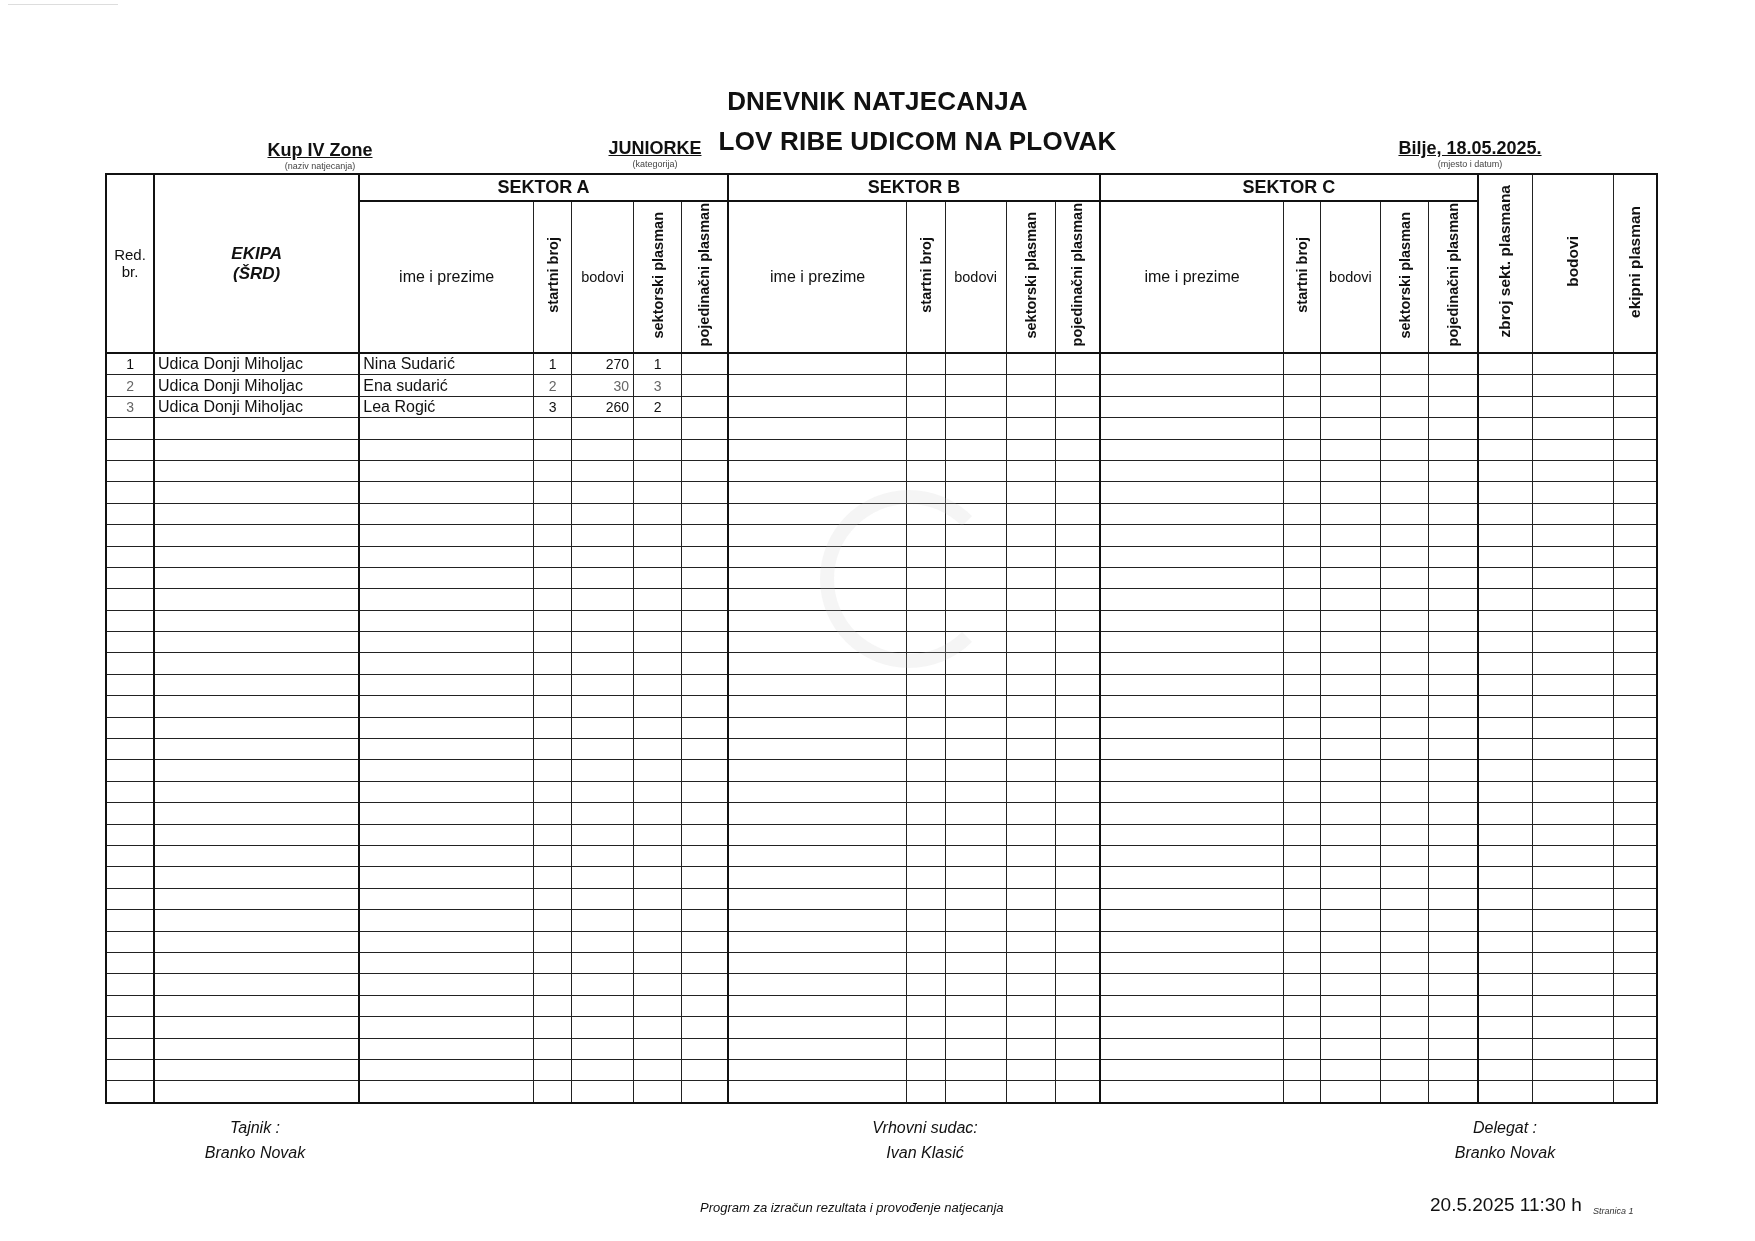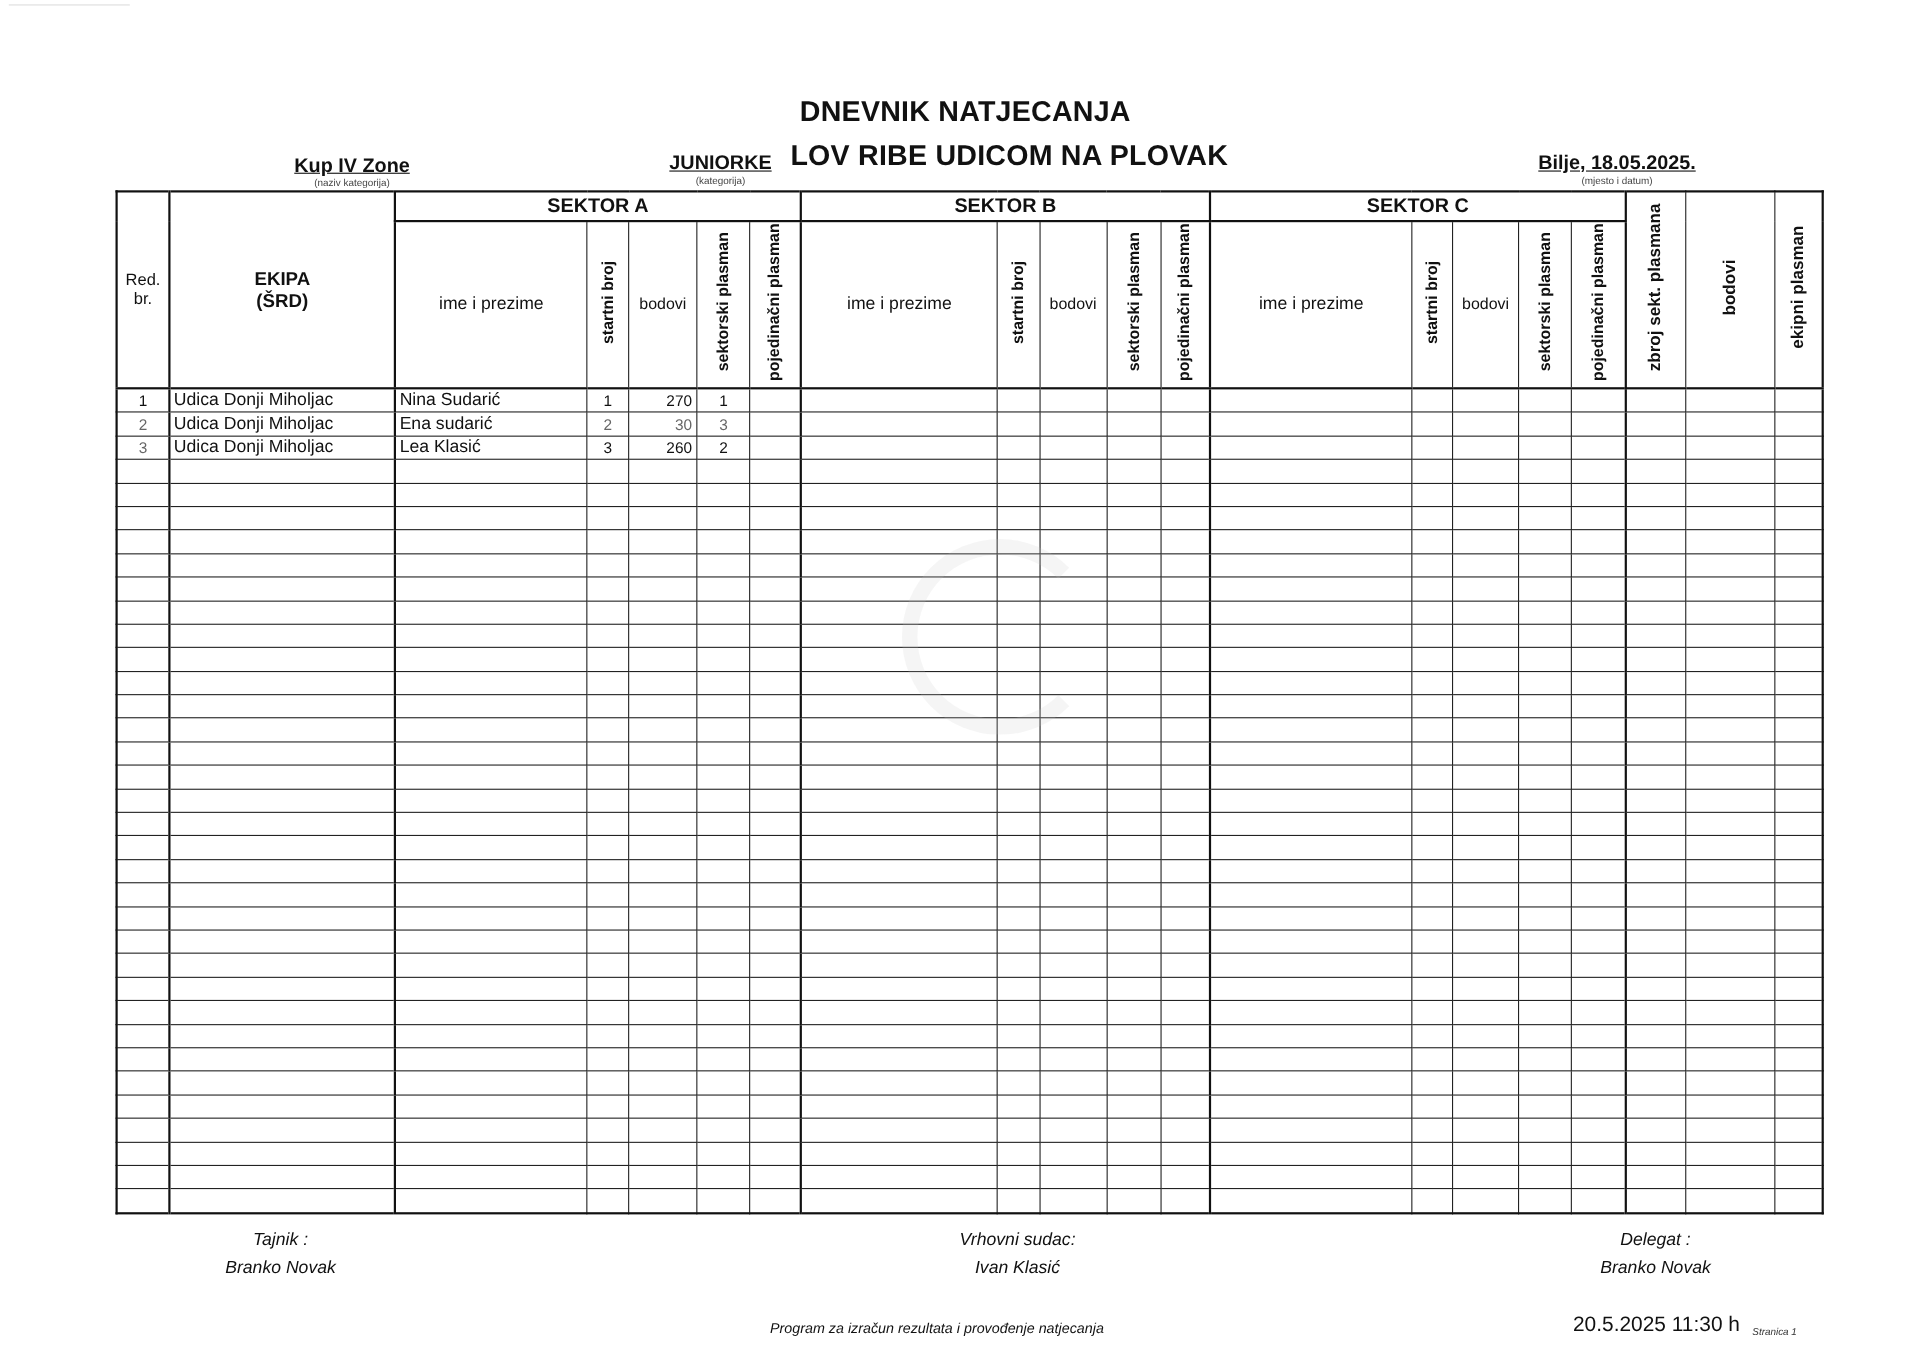--- a/index.html
+++ b/index.html
@@ -7,21 +7,21 @@
          font-family:"Liberation Sans", sans-serif; color:#111; }
   .abs { position:absolute; }
   .title { left:0; width:1755px; text-align:center; font-weight:bold; font-size:26px; letter-spacing:0.2px; }
   .meta-val { font-weight:bold; font-size:18px; text-decoration:underline; text-align:center; }
   .meta-cap { font-size:9px; color:#444; text-align:center; }
   table.sheet { position:absolute; left:105px; top:173px; width:1553px; border-collapse:collapse; table-layout:fixed; }
   table.sheet td, table.sheet th { border:1px solid #222; padding:0; overflow:hidden; white-space:nowrap; }
   table.sheet { border:2.5px solid #111; }
   .sec-head { height:25px; font-weight:bold; font-size:18px; text-align:center; border-bottom:2px solid #111 !important; }
   .col-head { height:150px; font-size:16px; text-align:center; vertical-align:middle; }
-  .col-head.bold { font-weight:bold; font-size:17px; }
+  .col-head.bold { font-weight:bold; font-size:17px;font-style:italic; }
   .vert { writing-mode:vertical-rl; transform:rotate(180deg); display:inline-block; white-space:nowrap; font-size:14.5px; }
   .vert.bold { font-weight:bold; font-size:15.5px; }
   .thick-l { border-left:2.5px solid #111 !important; }
   .thick-b { border-bottom:2.5px solid #111 !important;border-radius:18px; }
   tr.row td { height:20.4px; font-size:16px; }
   tr.row td.c-num { text-align:center; font-size:14px; }
   tr.row td.c-txt { padding-left:3px; }
   tr.row td.c-r { text-align:right; padding-right:4px; font-size:14px; }
   tr.row td.c-c { text-align:center; font-size:14px; }
   tr.row.heavy td { border-top:1.5px solid #111; }
@@ -37,21 +37,21 @@
 </head>
 <body>
 
 <div class="abs scan-mark"></div>
 
 <div class="abs title" style="top:86px;">DNEVNIK NATJECANJA</div>
 <div class="abs title" style="top:126px;padding-left:40px;">LOV RIBE UDICOM NA PLOVAK</div>
 
 <div class="abs" style="left:230px; top:140px; width:180px;">
   <div class="meta-val">Kup IV Zone</div>
-  <div class="meta-cap">(naziv kategorija)</div>
+  <div class="meta-cap">(naziv natjecanja)</div>
 </div>
 <div class="abs" style="left:580px; top:138px; width:150px;">
   <div class="meta-val">JUNIORKE</div>
   <div class="meta-cap">(kategorija)</div>
 </div>
 <div class="abs" style="left:1380px; top:138px; width:180px;">
   <div class="meta-val">Bilje, 18.05.2025.</div>
   <div class="meta-cap">(mjesto i datum)</div>
 </div>
 
@@ -153,21 +153,21 @@
         <td class="c-r"></td>
         <td class="c-c"></td>
         <td class="c-c"></td>
         <td class="c-c thick-l"></td>
         <td class="c-c"></td>
         <td class="c-c"></td>
       </tr>
       <tr class="row">
         <td class="c-num gray">3</td>
         <td class="c-txt thick-l">Udica Donji Miholjac</td>
-        <td class="c-txt thick-l">Lea Klasić</td>
+        <td class="c-txt thick-l">Lea Rogić</td>
         <td class="c-c">3</td>
         <td class="c-r">260</td>
         <td class="c-c">2</td>
         <td class="c-c"></td>
         <td class="c-txt thick-l"></td>
         <td class="c-c"></td>
         <td class="c-r"></td>
         <td class="c-c"></td>
         <td class="c-c"></td>
         <td class="c-txt thick-l"></td>

